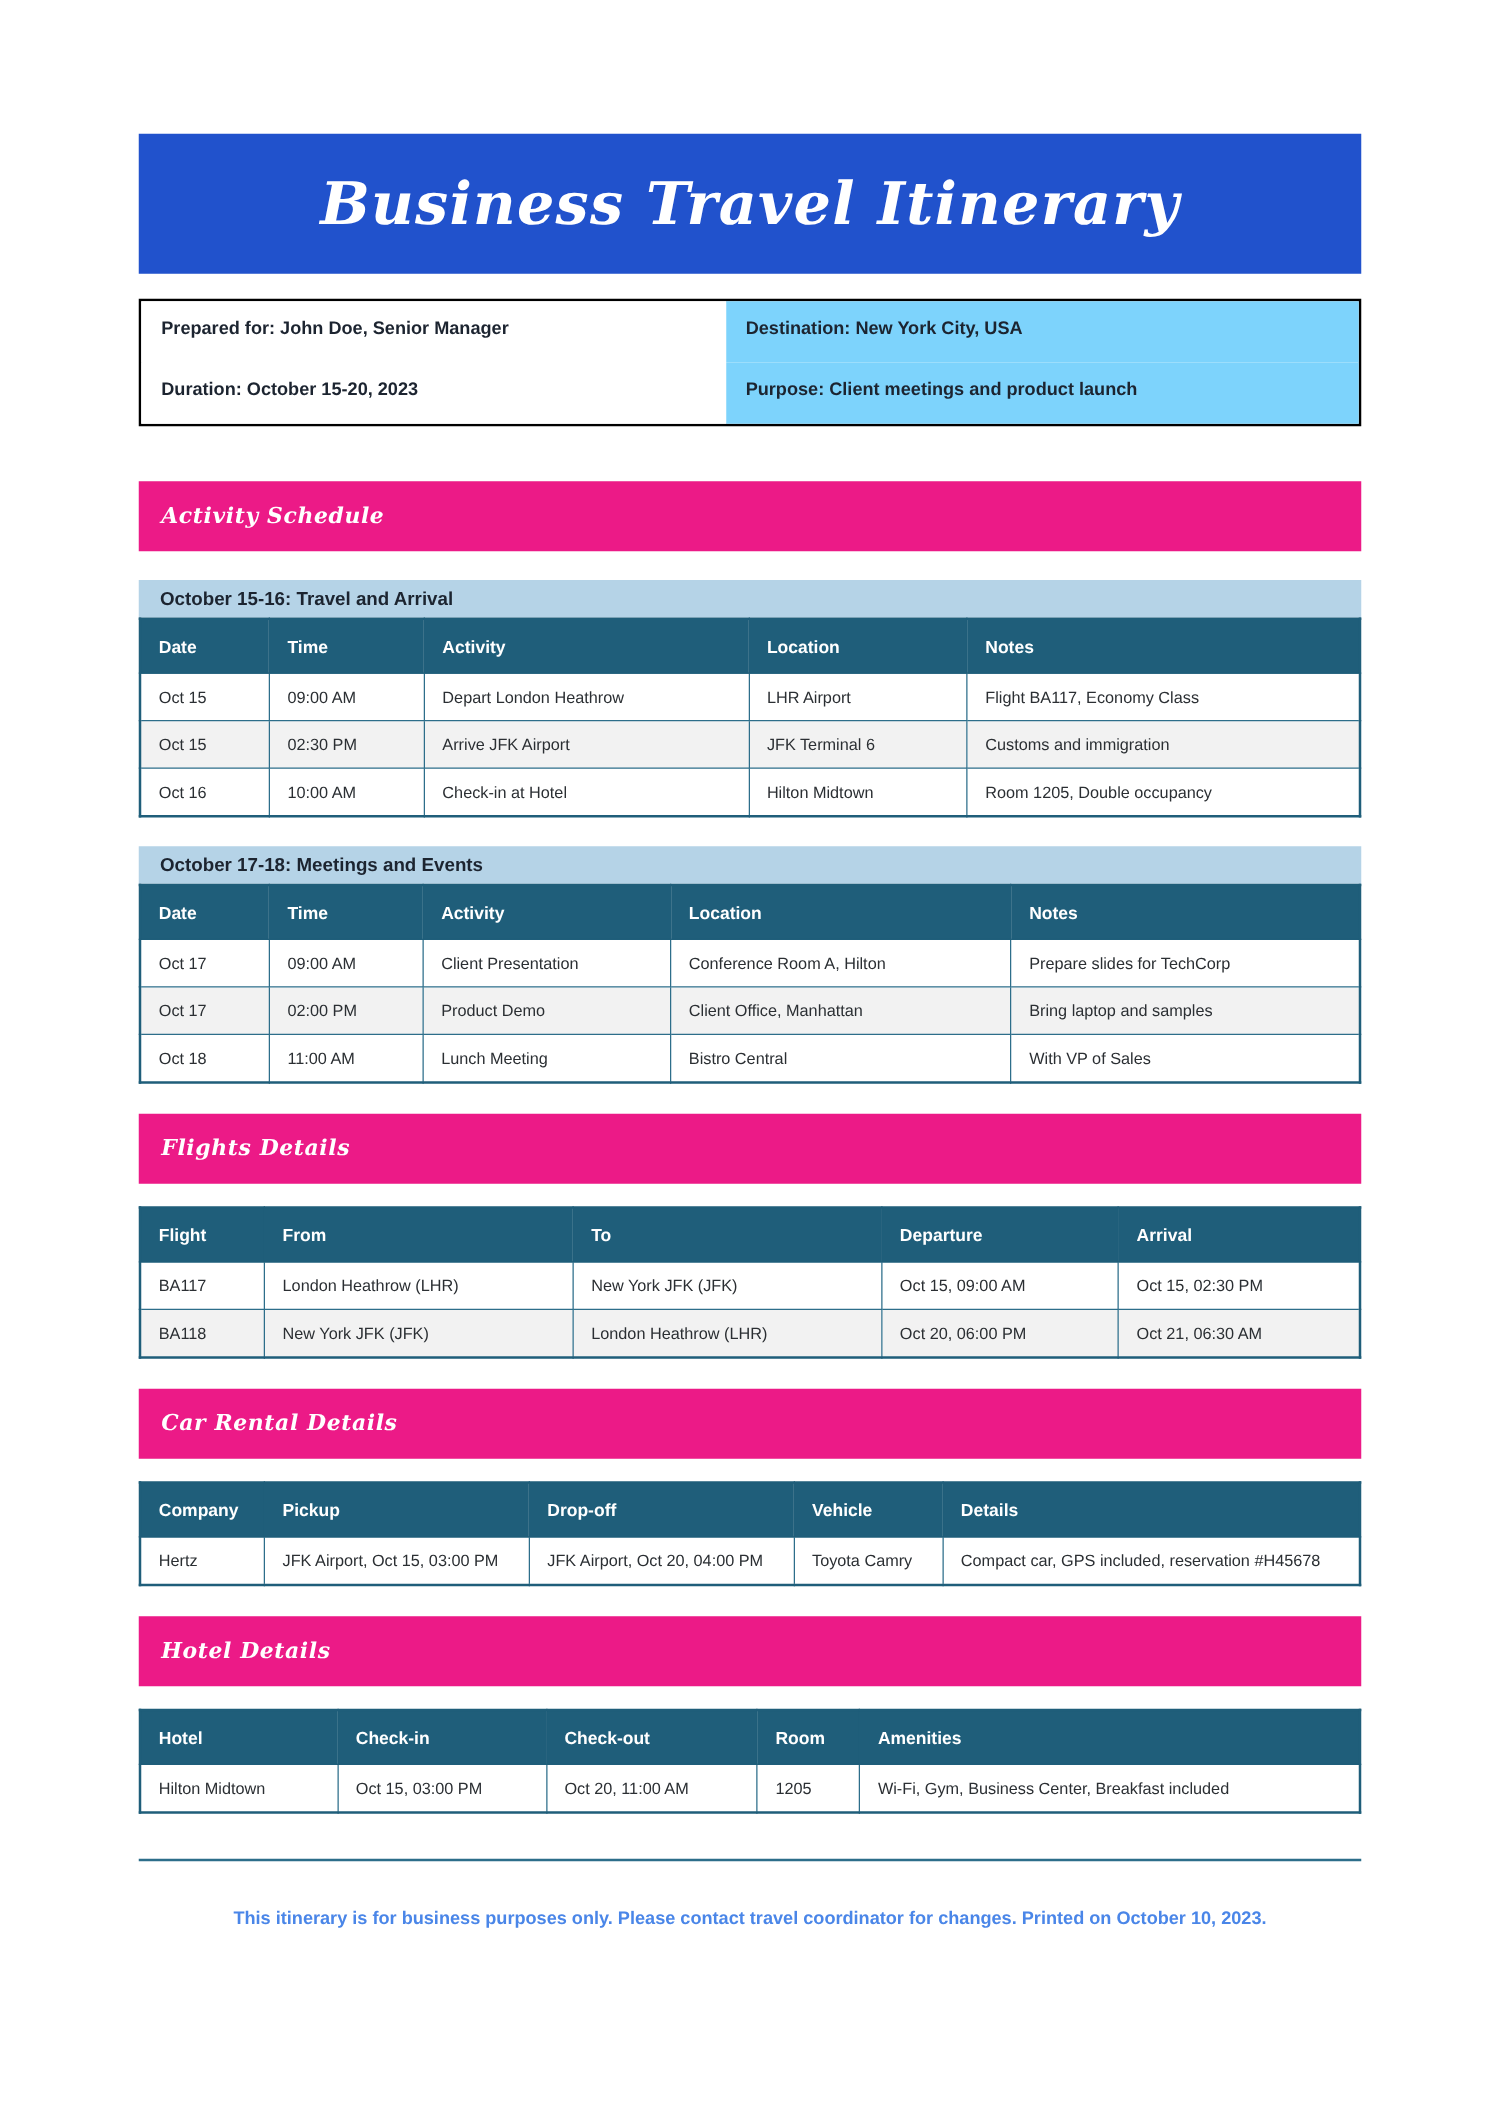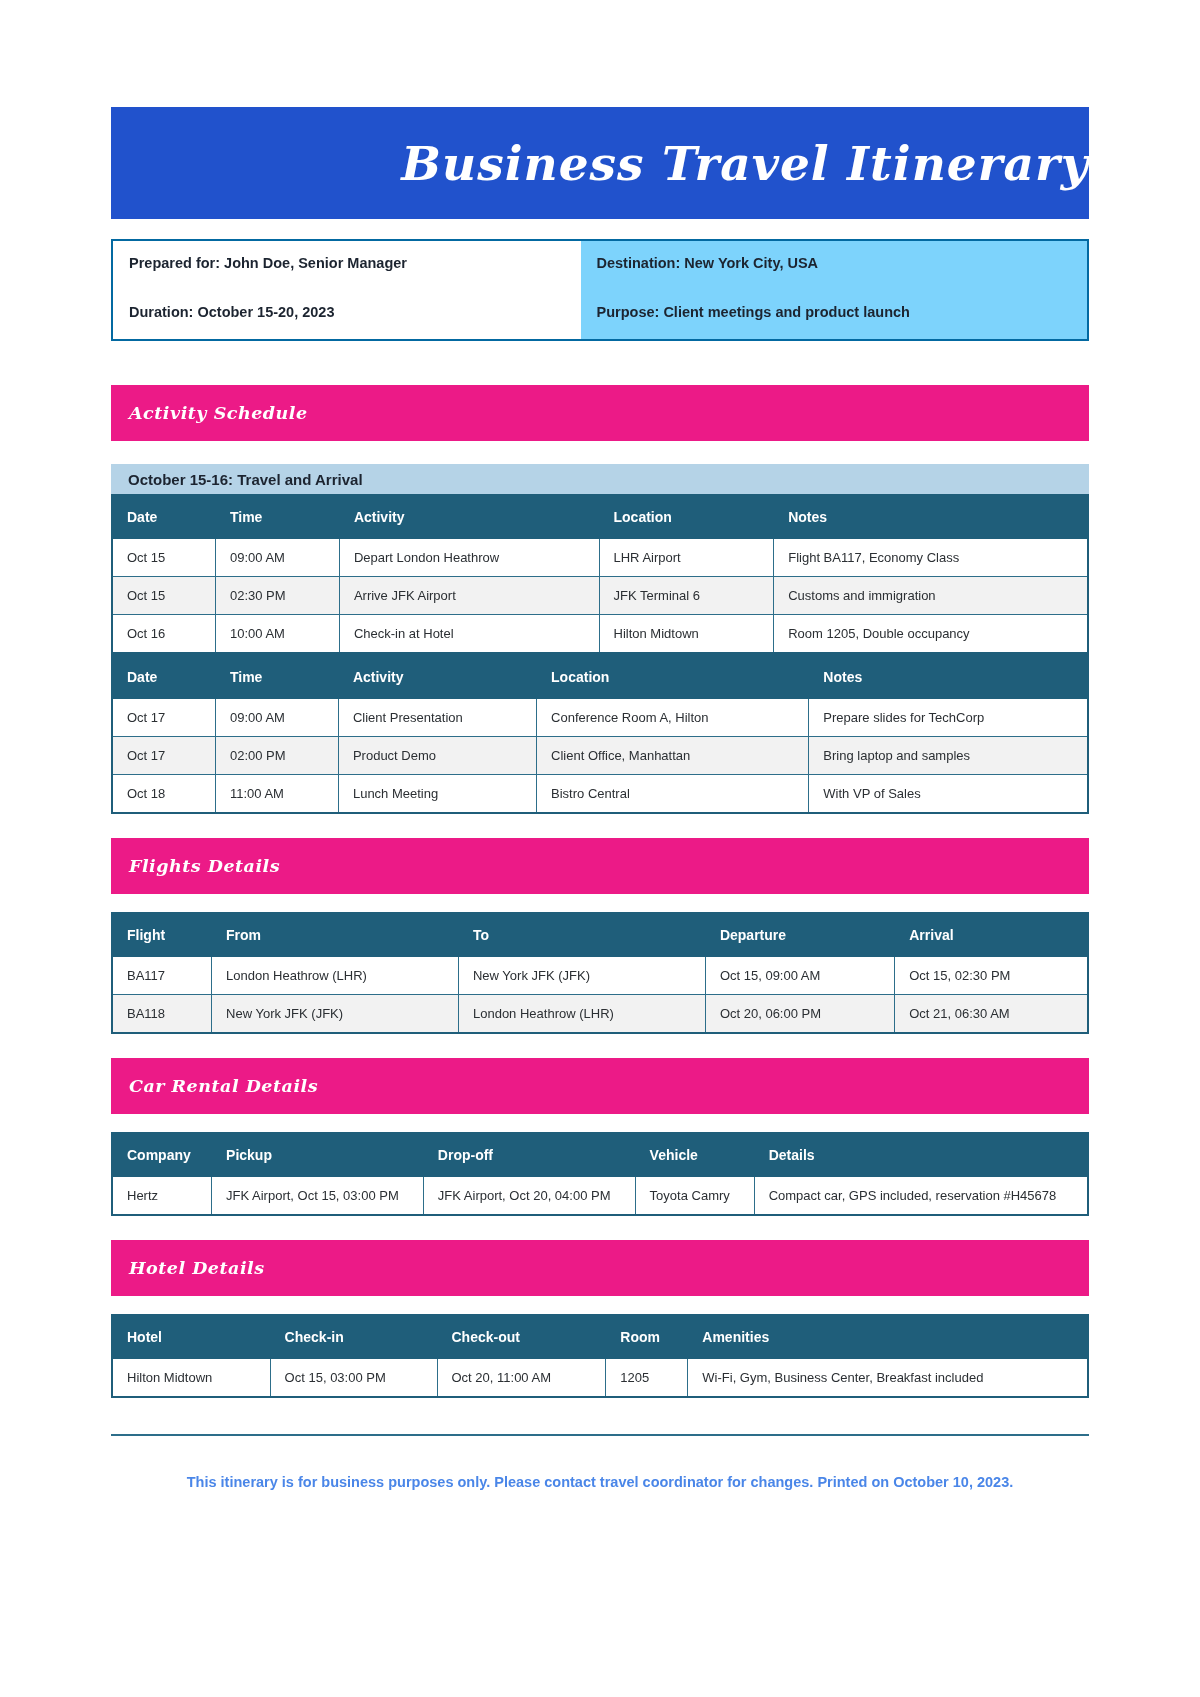--- a/index.html
+++ b/index.html
@@ -15,35 +15,35 @@
     margin: 0 auto;
     padding-top: 107px;
   }
 
   
   .title-banner {
     height: 112px;
     background: #2152CC;
     display: flex;
     align-items: center;
-    justify-content: flex-end;
+    justify-content: center;
   }
   .title-banner h1 {
     font-family: "DejaVu Serif", serif;
     font-style: italic;
     font-weight: bold;
     font-size: 47px;
     color: #ffffff;
     letter-spacing: 1px;
   }
 
   
   .info-box {
     margin-top: 20px;
-    border: 2px solid #0369a1;
+    border: 2px solid #000000;
     display: grid;
     grid-template-columns: 48% 52%;
   }
   .info-cell {
     padding: 14px 16px 19px 16px;
     font-size: 14.5px;
     font-weight: bold;
     color: #1c2430;
     background: #ffffff;
   }
@@ -179,20 +179,21 @@
       <tr>
         <td>Oct 16</td>
         <td>10:00 AM</td>
         <td>Check-in at Hotel</td>
         <td>Hilton Midtown</td>
         <td>Room 1205, Double occupancy</td>
       </tr>
     </tbody>
   </table>
 
+  <div class="sub-bar">October 17-18: Meetings and Events</div>
   <table class="data-table">
     <colgroup>
       <col style="width:10.6%">
         <col style="width:12.6%">
         <col style="width:20.3%">
         <col style="width:27.9%">
         <col style="width:28.6%">
     </colgroup>
     <thead>
       <tr>

